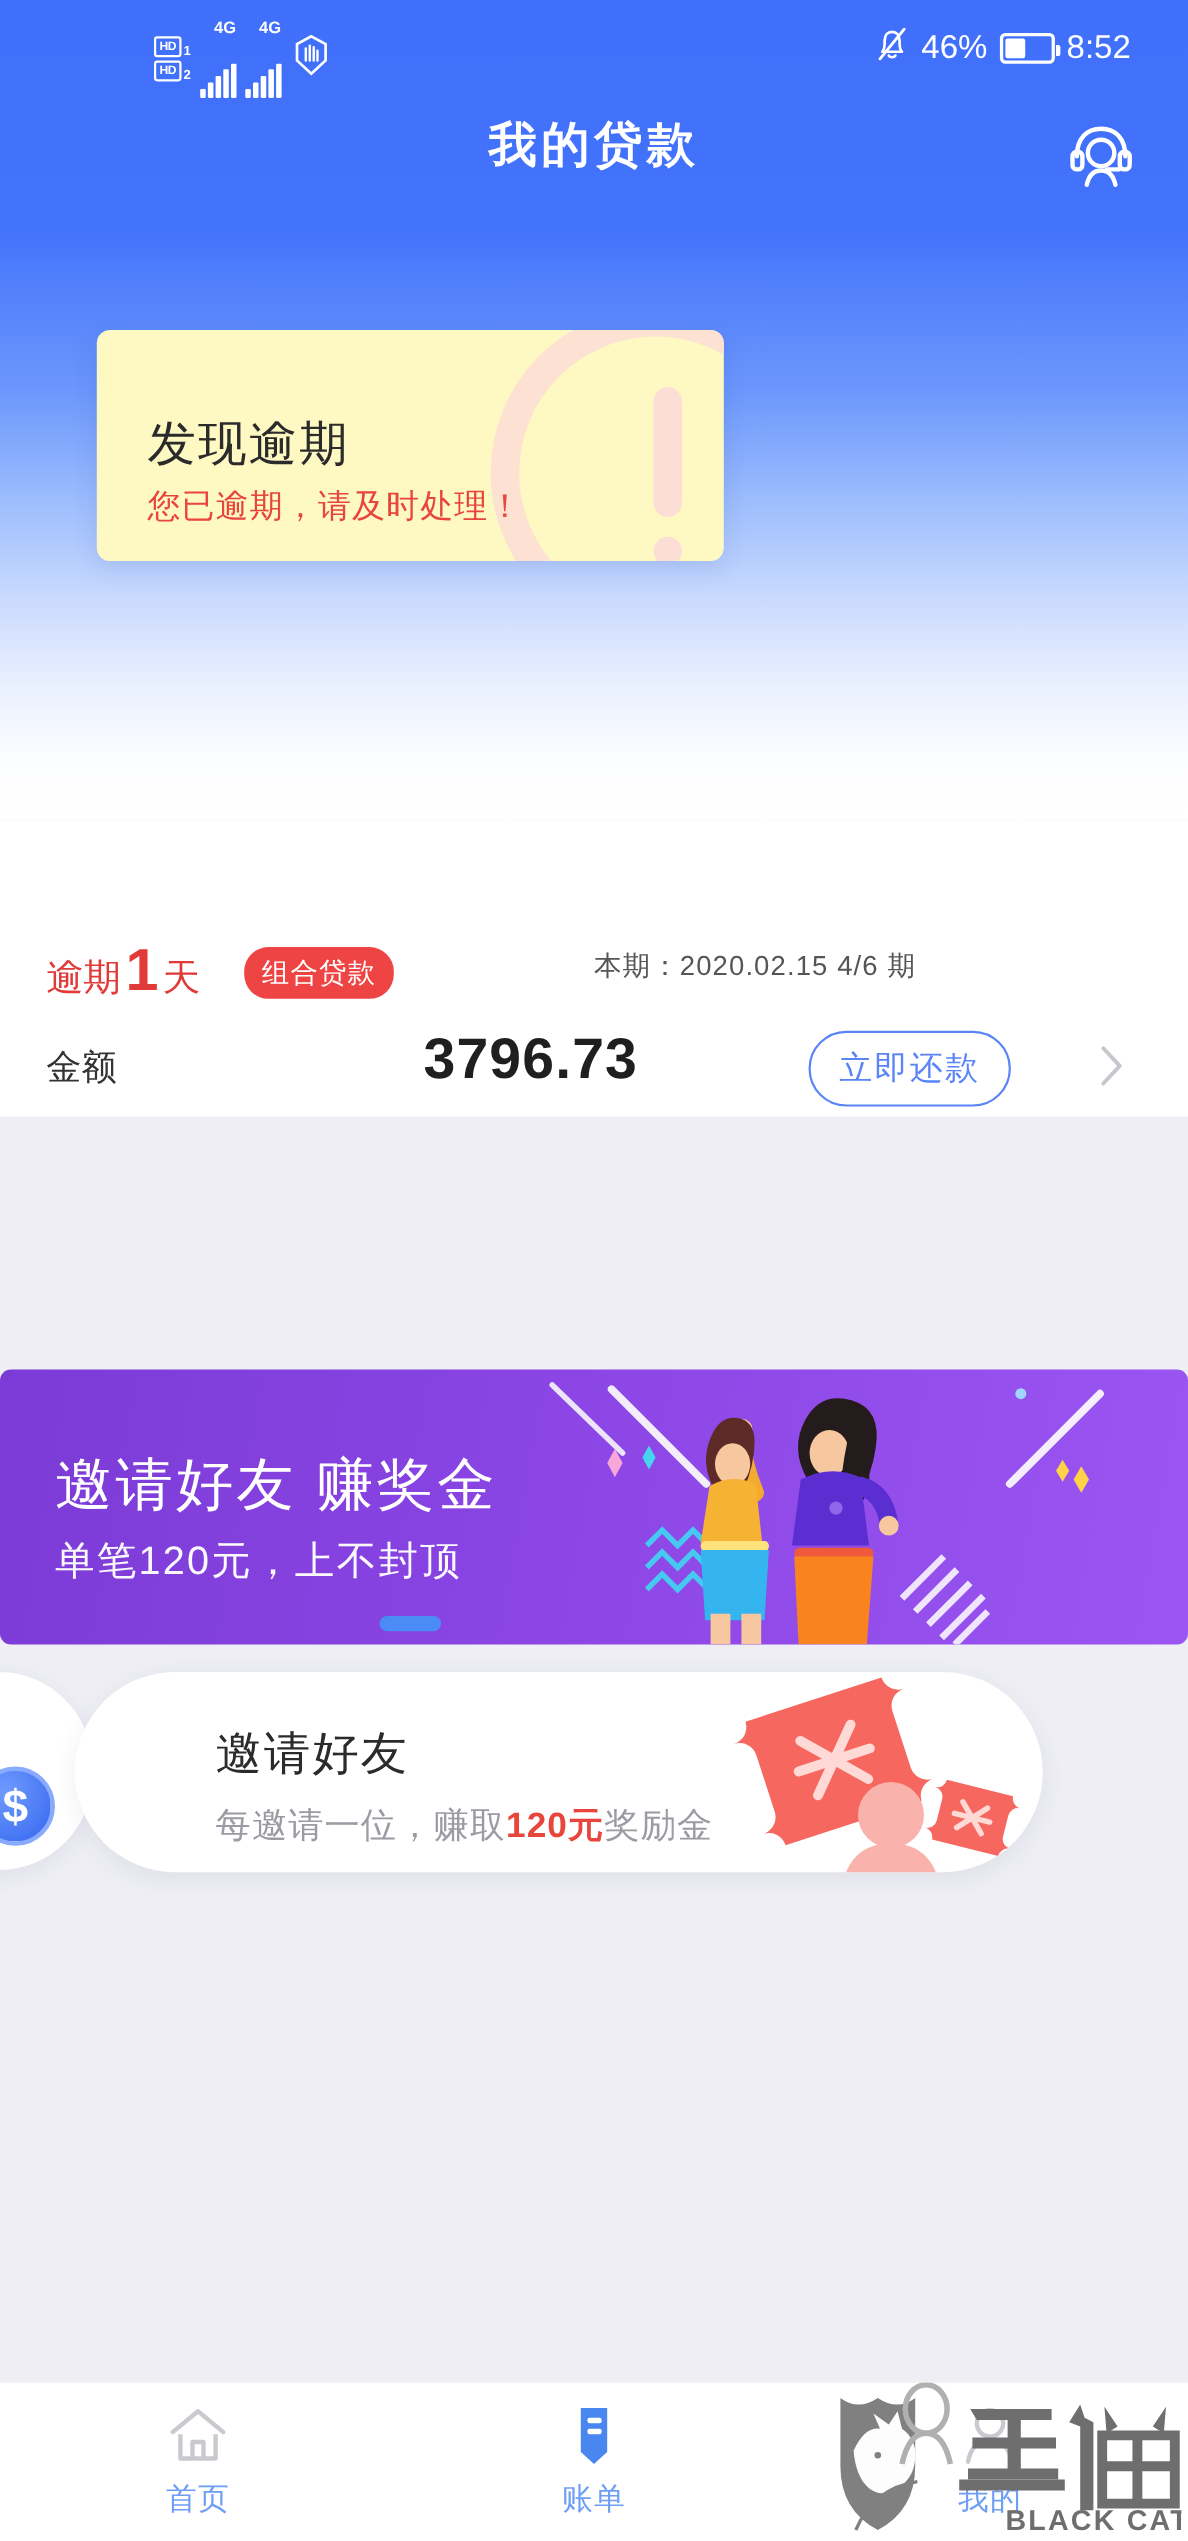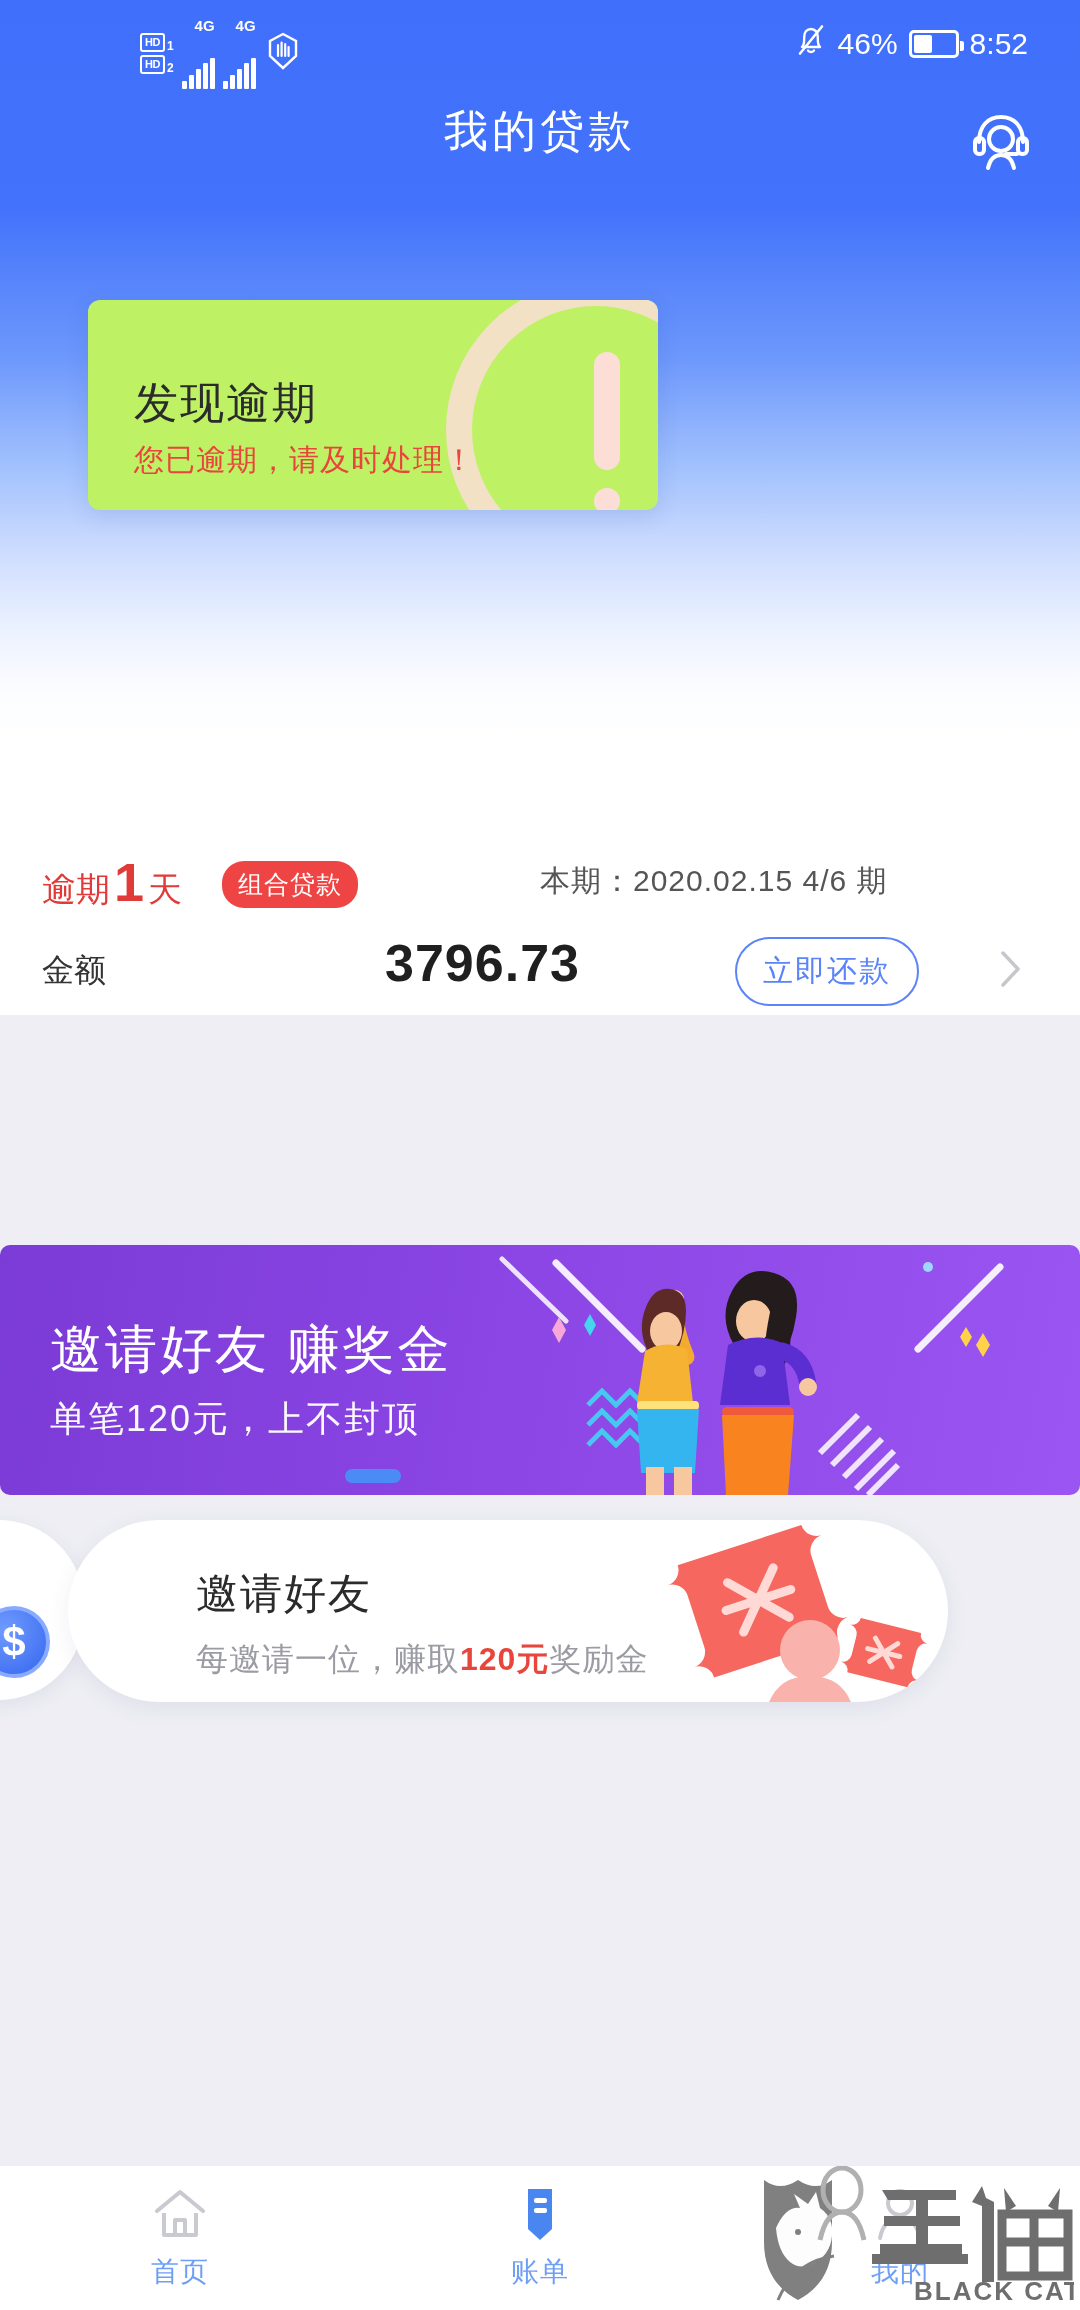--- a/index.html
+++ b/index.html
@@ -54,35 +54,35 @@
     position:relative; display:flex; align-items:center; padding:2px;
   }
   .batt::after{
     content:""; position:absolute; right:-8px; top:8px;
     width:4px; height:10px; background:#fff; border-radius:0 2px 2px 0;
   }
   .batt .fill{ height:100%; background:#fff; border-radius:2px; }
 
   
   .appbar{
-    position:absolute; left:0; top:80px; width:1080px; height:110px;
+    position:absolute; left:0; top:80px; width:1080px; height:110px;font-weight:bold;
   }
   .appbar-title{
     position:absolute; left:0; right:0; top:22px;
     text-align:center; color:#fff; font-size:44px; letter-spacing:4px;
   }
   .service-icon{
     position:absolute; right:42px; top:20px; width:74px; height:74px;
     display:flex; align-items:center; justify-content:center;
   }
 
   
   .overdue-card{
     position:absolute; left:88px; top:300px; width:570px; height:210px;
-    background:#bef264; border-radius:12px;
+    background:#fef9c3; border-radius:12px;
     box-shadow:0 6px 22px rgba(40,70,160,.14);
     overflow:hidden;
     padding-left:26px;
   }
   .warn-big{
     position:absolute; right:-88px; top:-20px; width:300px; height:300px;
     border:26px solid #fdded6; border-radius:50%;
     opacity:.85;
   }
   .warn-bang{
@@ -109,21 +109,21 @@
   }
   .loan-overdue .t{ font-size:34px; }
   .loan-overdue .n{ font-size:54px; font-weight:700; margin:0 4px; line-height:1; }
   .loan-badge{
     position:absolute; left:222px; top:6px;
     background:#ef4444; color:#fff; font-size:25px;
     padding:7px 16px; border-radius:22px; letter-spacing:1px;
   }
   .loan-period{
     position:absolute; left:540px; top:6px;
-    font-size:30px; color:#555; letter-spacing:1px;
+    font-size:25px; color:#555; letter-spacing:1px;
   }
   .loan-row2{ position:absolute; left:0; top:190px; width:1080px; height:80px; }
   .loan-amt-label{ position:absolute; left:42px; top:14px; font-size:32px; color:#333; }
   .loan-amt-value{ position:absolute; left:385px; top:-2px; font-size:52px; font-weight:700; color:#1f1f1f; letter-spacing:1px; }
   .repay-btn{
     position:absolute; left:735px; top:2px;
     border:2px solid #5a84f7; color:#5a84f7;
     font-size:30px; padding:12px 26px; border-radius:36px;
     background:transparent; letter-spacing:2px;
   }

